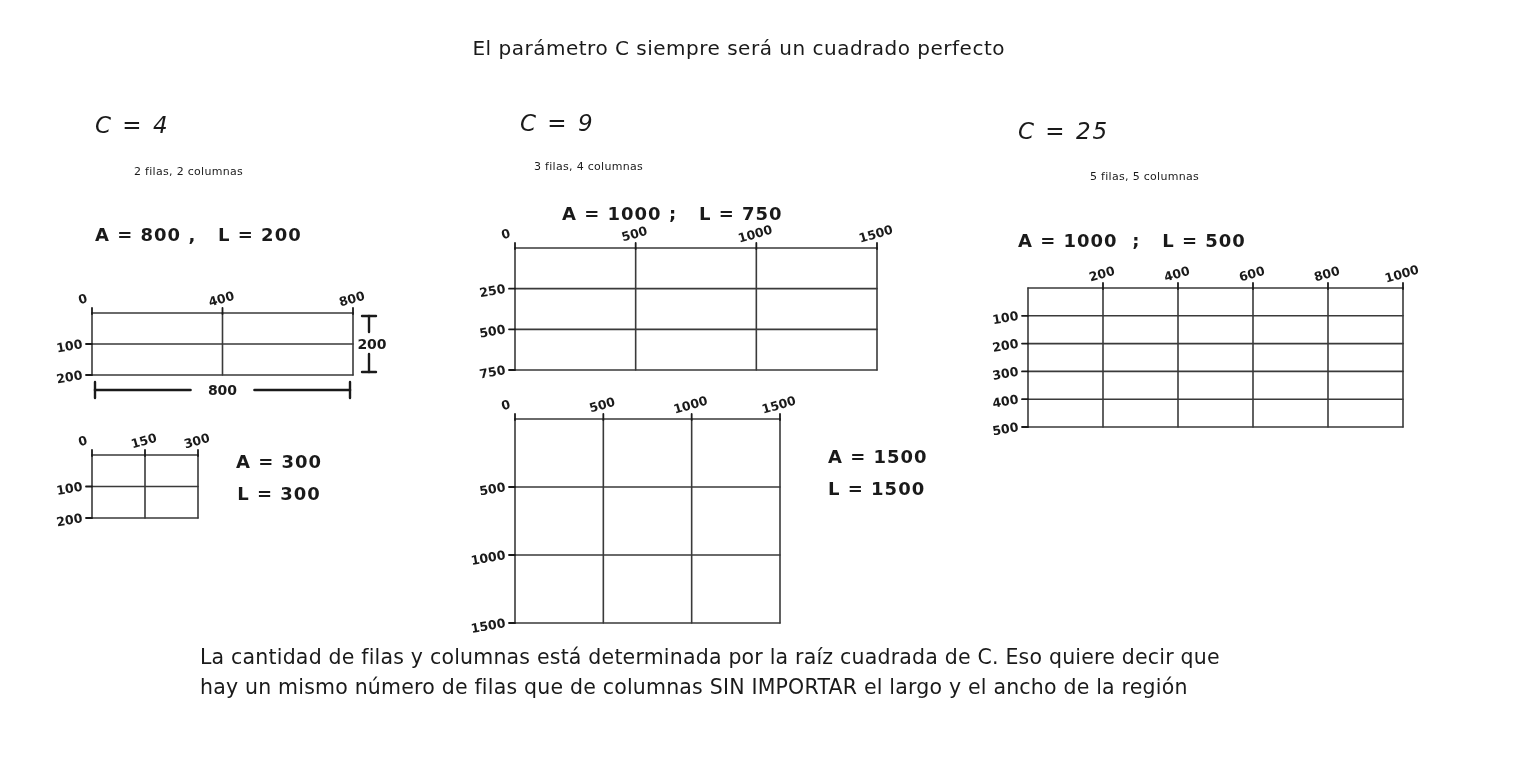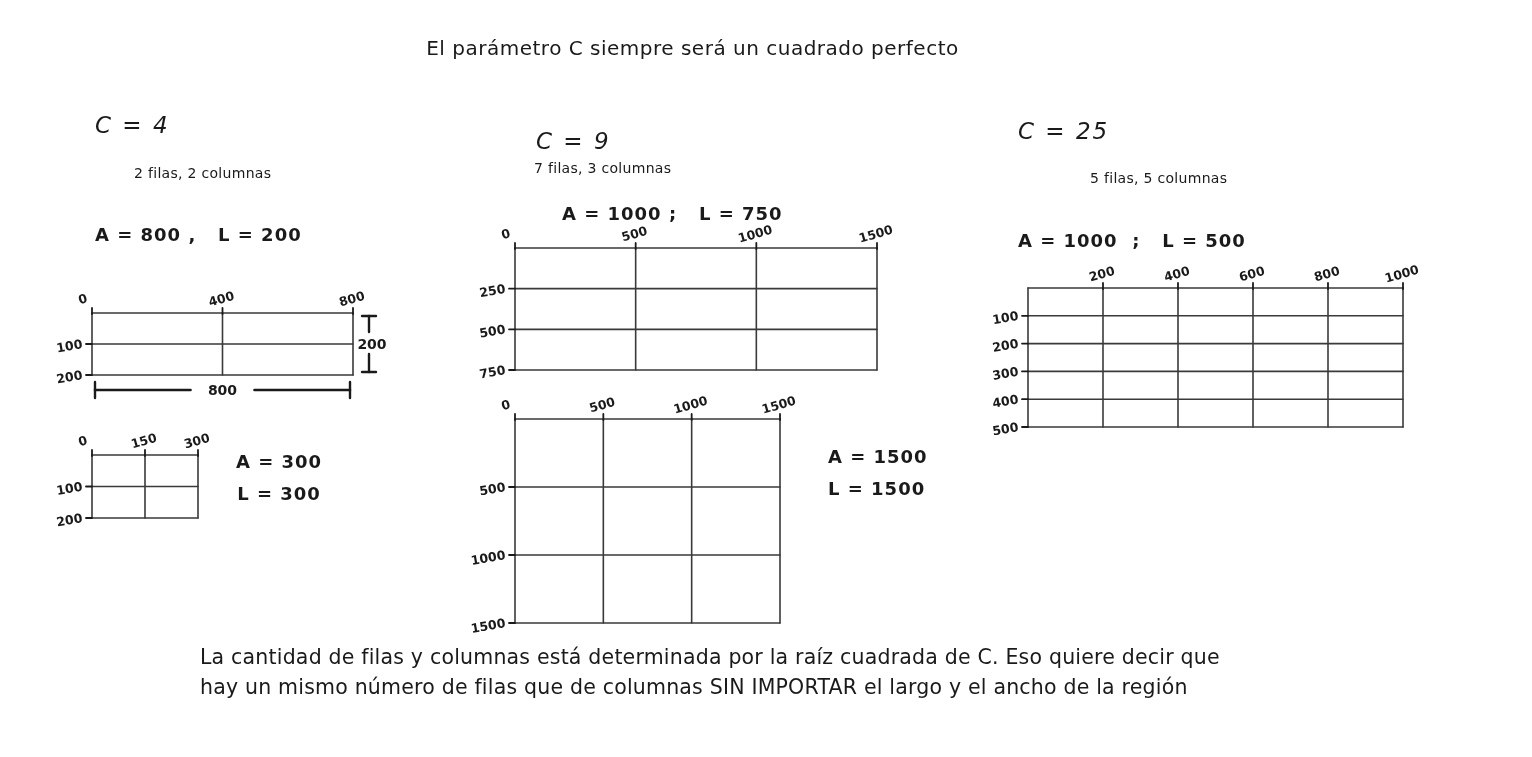--- a/index.html
+++ b/index.html
@@ -1,23 +1,23 @@
 <!DOCTYPE html>
 <html><head>
 <meta charset="utf-8">
 <style>
   html,body{margin:0;padding:0;background:#ffffff;}
   #canvas{
     position:relative;width:1532px;height:757px;background:#ffffff;overflow:hidden;
     font-family:"DejaVu Sans",sans-serif;color:#1a1a1a;
   }
   .abs{position:absolute;}
-  .title{font-size:20px;letter-spacing:.5px;text-align:center;white-space:nowrap;}
+  .title{font-size:20px;letter-spacing:.5px;text-align:right;white-space:nowrap;}
   .heading{font-size:23px;letter-spacing:2px;font-style:italic;}
-  .subheading{font-size:14px;letter-spacing:.3px;}
+  .subheading{font-size:11px;letter-spacing:.3px;}
   .formula{font-size:18px;font-weight:700;letter-spacing:1px;white-space:pre;}
   .annotation{font-size:18px;font-weight:700;letter-spacing:1px;line-height:32px;white-space:pre;}
   .footer-line{font-size:20.5px;letter-spacing:.2px;white-space:nowrap;}
   svg text.tick{font:700 12.5px "DejaVu Sans",sans-serif;}
   svg text.bracket-label{font:700 14px "DejaVu Sans",sans-serif;}
 </style>
 </head>
 <body>
 
 <div id="canvas">
@@ -68,22 +68,22 @@
         <text x="98" y="20" text-anchor="middle" fill="#1a1a1a" class="tick" transform="rotate(-16 98 20)">150</text>
         <line x1="151" y1="25" x2="151" y2="31" stroke="#1a1a1a" stroke-width="1.8" stroke-linecap="round"></line>
         <text x="151" y="20" text-anchor="middle" fill="#1a1a1a" class="tick" transform="rotate(-16 151 20)">300</text>
         <line x1="39" y1="61.5" x2="45" y2="61.5" stroke="#1a1a1a" stroke-width="1.8" stroke-linecap="round"></line>
         <text x="36" y="65.5" text-anchor="end" fill="#1a1a1a" class="tick" transform="rotate(-10 36 65.5)">100</text>
         <line x1="39" y1="93" x2="45" y2="93" stroke="#1a1a1a" stroke-width="1.8" stroke-linecap="round"></line>
         <text x="36" y="97" text-anchor="end" fill="#1a1a1a" class="tick" transform="rotate(-10 36 97)">200</text>
       </svg></div>
   <div class="abs annotation" style="left:236px;top:446px;text-align:center;"><span>A = 300</span><br><span>L = 300</span></div>
 
-  <div class="abs heading" style="left:536px;top:110px;margin-top:18px;">C = 9</div>
-  <div class="abs subheading" style="left:534px;top:160px;">7 filas, 3 columnas</div>
+  <div class="abs heading" style="left:520px;top:110px;">C = 9</div>
+  <div class="abs subheading" style="left:534px;top:160px;">3 filas, 4 columnas</div>
   <div class="abs formula" style="left:562px;top:203px;">A = 1000 ;   L = 750</div>
   <div class="abs" style="left:470px;top:218px;"><svg width="472" height="200">
         <line x1="45" y1="30" x2="45" y2="152" stroke="#3a3a3a" stroke-width="1.6" stroke-linecap="round"></line>
         <line x1="165.66666666666669" y1="30" x2="165.66666666666669" y2="152" stroke="#3a3a3a" stroke-width="1.6" stroke-linecap="round"></line>
         <line x1="286.33333333333337" y1="30" x2="286.33333333333337" y2="152" stroke="#3a3a3a" stroke-width="1.6" stroke-linecap="round"></line>
         <line x1="407" y1="30" x2="407" y2="152" stroke="#3a3a3a" stroke-width="1.6" stroke-linecap="round"></line>
         <line x1="45" y1="30" x2="407" y2="30" stroke="#3a3a3a" stroke-width="1.6" stroke-linecap="round"></line>
         <line x1="45" y1="70.66666666666666" x2="407" y2="70.66666666666666" stroke="#3a3a3a" stroke-width="1.6" stroke-linecap="round"></line>
         <line x1="45" y1="111.33333333333333" x2="407" y2="111.33333333333333" stroke="#3a3a3a" stroke-width="1.6" stroke-linecap="round"></line>
         <line x1="45" y1="152" x2="407" y2="152" stroke="#3a3a3a" stroke-width="1.6" stroke-linecap="round"></line>

